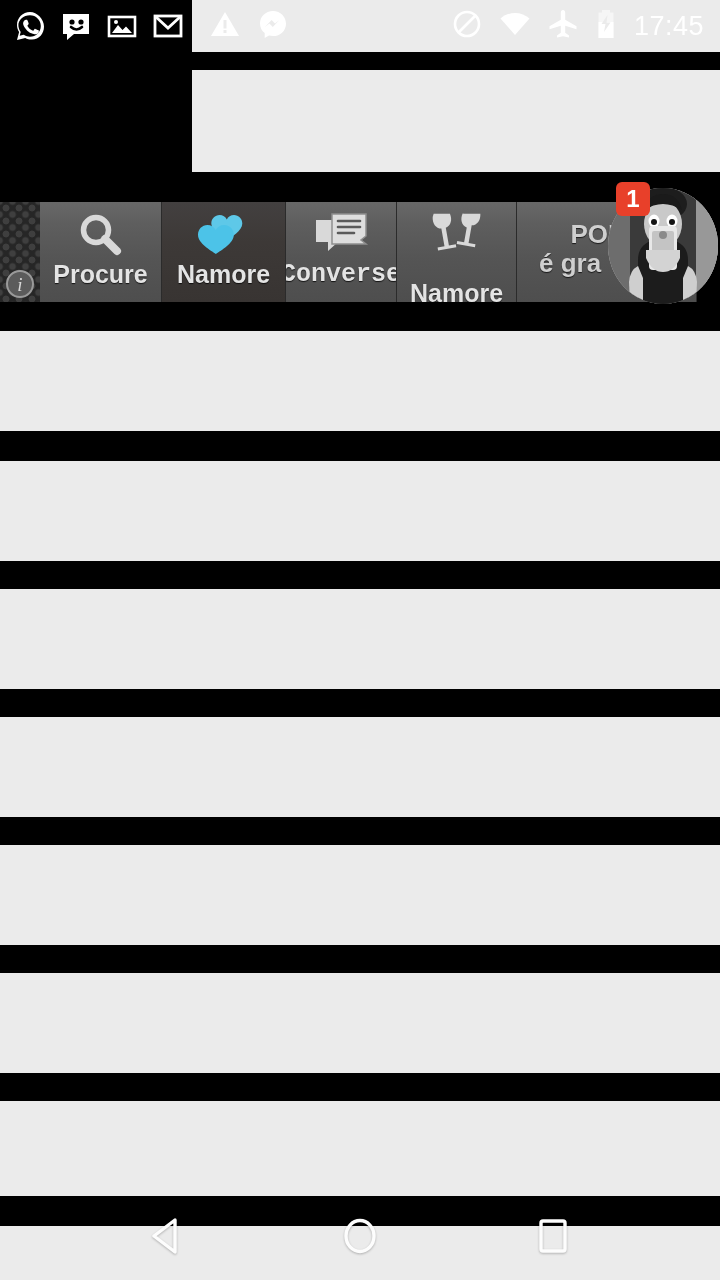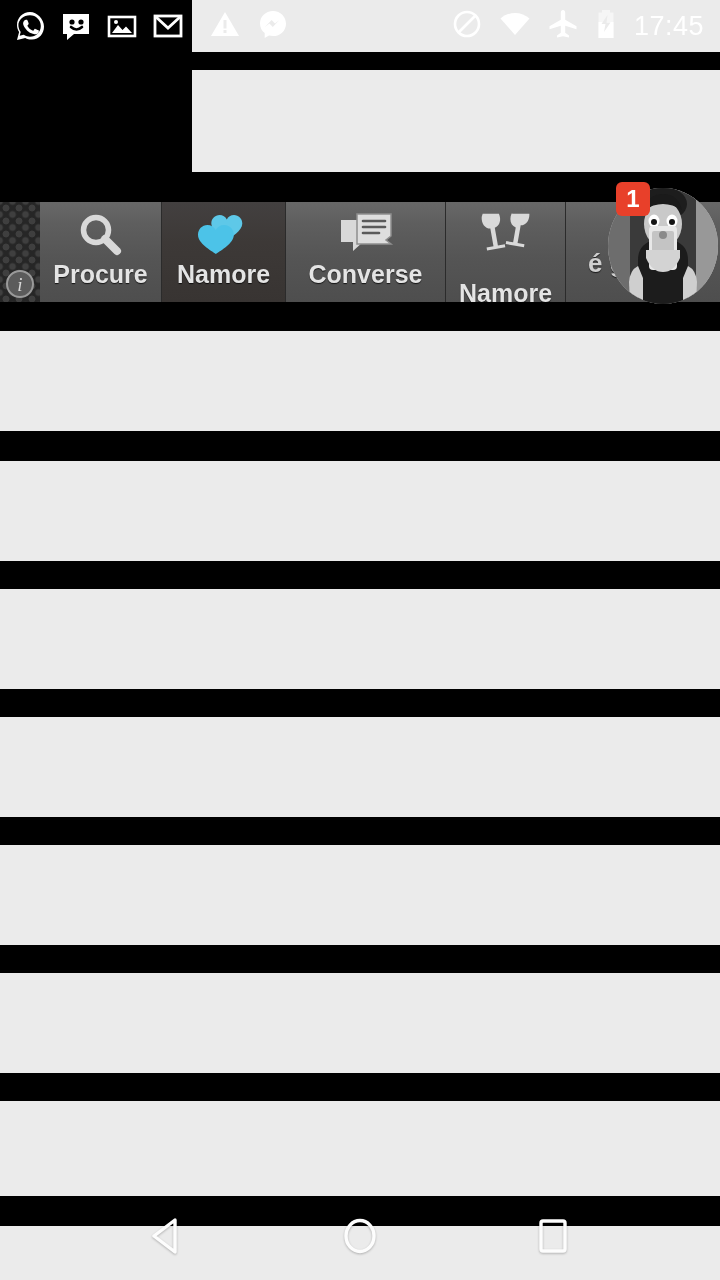--- a/index.html
+++ b/index.html
@@ -139,21 +139,21 @@
   .tab-label {
     color: #e4e4e4;
     font-size: 25px;
     font-weight: 700;
     line-height: 1;
     text-shadow: 0 1px 1px rgba(0,0,0,0.75);
     white-space: nowrap;
   }
   .tab-w1 { width: 122px; align-items: center; }
   .tab-w2 { width: 124px; }
-  .tab-w3 { width: 160px; }
+  .tab-w3 { width: 111px; font-family: Liberation Mono, monospace; }
   .tab-w4 { width: 120px; gap: 25px; }
   .tab-promo {
     width: 180px;
     justify-content: center;
     padding-bottom: 6px;
   }
   .promo-line {
     color: #cfcfcf;
     font-size: 26px;
     font-weight: 700;

